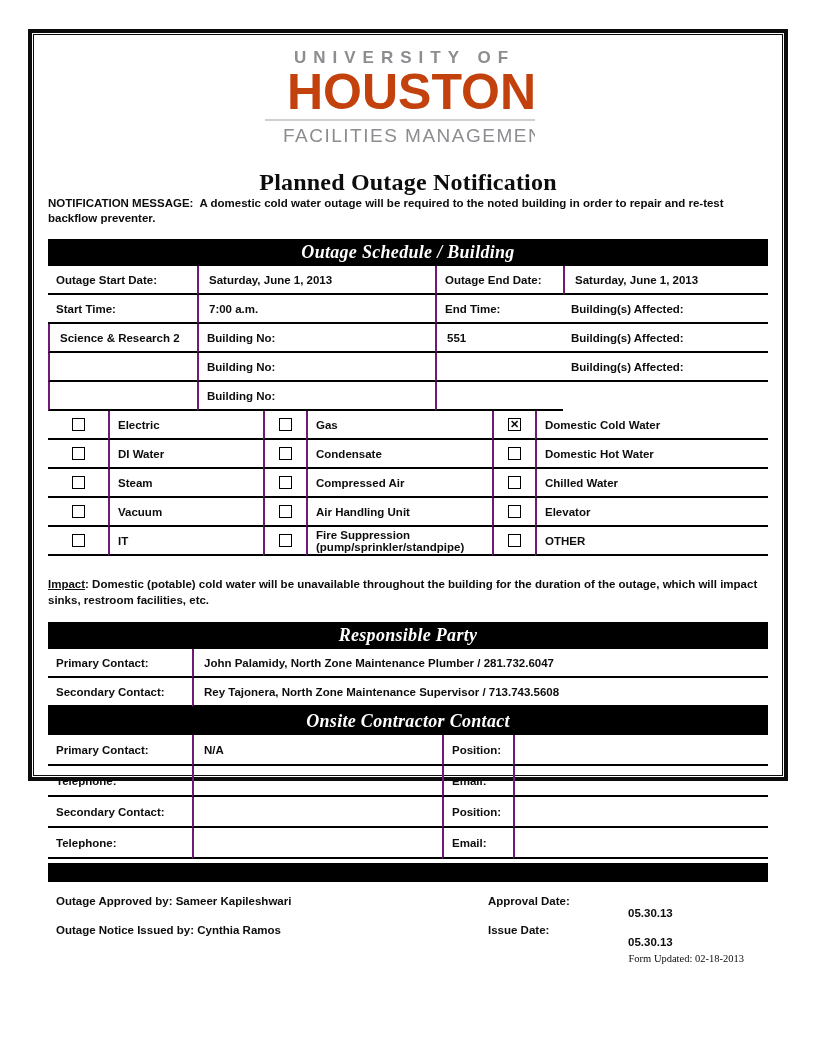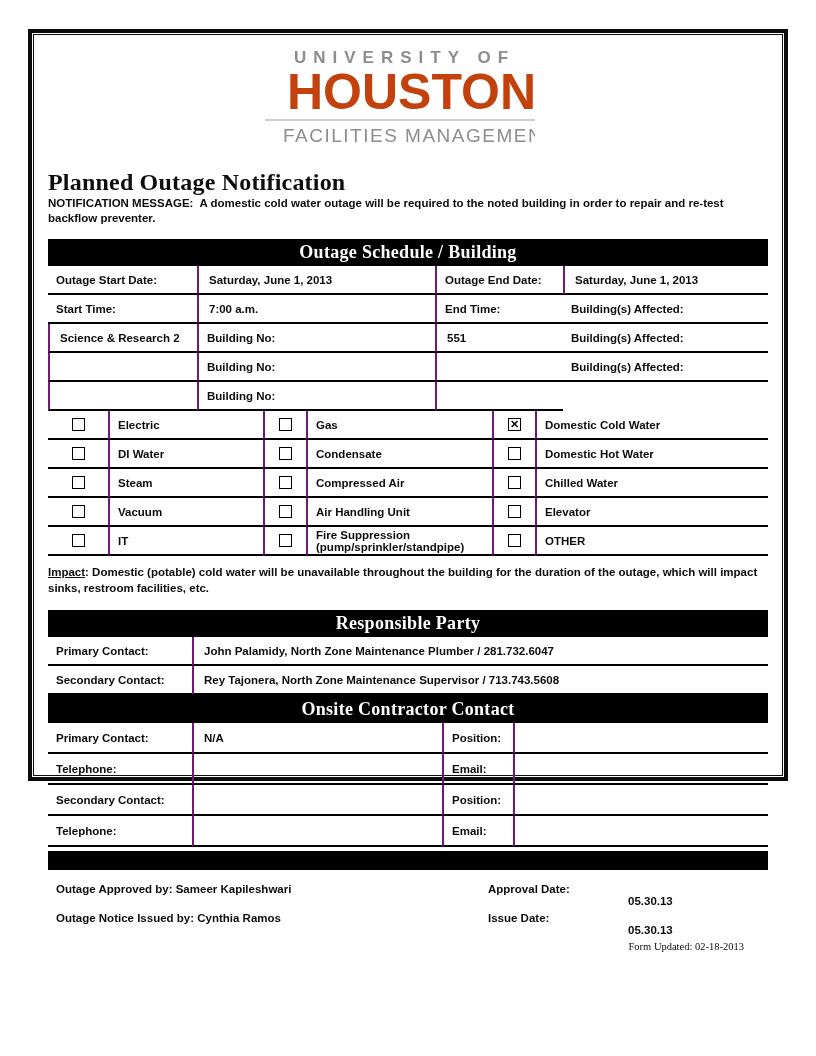--- a/index.html
+++ b/index.html
@@ -8,44 +8,44 @@
   .frame { position:absolute; left:28px; top:29px; width:760px; height:752px; border:4px solid #0c0c0c; }
   .frame-inner { position:absolute; left:1px; top:1px; right:1px; bottom:1px; border:1px solid #0c0c0c; padding:0 14px; }
 
   
   .logo { margin-top:13px; margin-left:217px; width:270px; overflow:hidden; }
   .logo-univ { font-size:17px; font-weight:bold; letter-spacing:7px; color:#8b8d90; white-space:nowrap; padding-left:29px; line-height:20px; }
   .logo-houston { font-size:50px; font-weight:bold; color:#c2410c; white-space:nowrap; line-height:48px; padding-left:22px; letter-spacing:0px; }
   .logo-rule { height:2px; background:#cfd0d2; margin-top:3px; }
   .logo-fm { font-size:19px; color:#8b8d90; letter-spacing:1.5px; white-space:nowrap; padding-left:18px; line-height:26px; margin-top:2px; }
 
-  .doc-title { margin-top:20px; font-family:"Liberation Serif", serif; font-weight:bold; font-size:24px; letter-spacing:0.2px; }
+  .doc-title { margin-top:20px; text-align:center; font-family:"Liberation Serif", serif; font-weight:bold; font-size:24px; letter-spacing:0.2px; }
 
   .notif { font-size:11.5px; font-weight:bold; line-height:15px; }
 
-  .bar { height:27px; background:#000; color:#fff; font-family:"Liberation Serif", serif; font-weight:bold; font-size:18px; display:flex; align-items:center; justify-content:center; letter-spacing:0.3px; }
+  .bar { height:27px; background:#000; color:#fff; font-family:"Liberation Serif", serif; font-weight:bold; font-size:18px; display:flex; align-items:center; justify-content:center; letter-spacing:0.3px;font-style:italic; }
   .bar-schedule { margin-top:13px; }
 
   .grid { display:grid; }
   .cell { height:29px; display:flex; align-items:center; border-bottom:2px solid #000; font-weight:bold; font-size:11.5px; overflow:hidden; }
   .vline { border-left:2px solid #701a75; }
   .lab { padding-left:8px; }
   .val { padding-left:10px; }
 
   .schedule-grid { grid-template-columns:149px 238px 128px auto; }
   .resp-grid { grid-template-columns:144px auto; }
   .contr-grid { grid-template-columns:144px 250px 71px auto; }
   .contr-grid .cell { height:31px; }
 
   .cb-grid { grid-template-columns:60px 155px 43px 186px 43px auto; }
   .cb-cell { justify-content:center; }
   .cb-box { width:13px; height:13px; border:1.6px solid #000; display:flex; align-items:center; justify-content:center; font-size:11px; font-weight:bold; line-height:11px; background:#fff; }
   .cb-label { line-height:12px; }
 
-  .impact { margin-top:8px; font-size:11.5px; font-weight:bold; line-height:16px; }
+  .impact { margin-top:20px; font-size:11.5px; font-weight:bold; line-height:16px; }
   .impact u { text-decoration:underline; }
 
   .bar-resp { margin-top:14px; }
   .bar-contr { margin-top:0px; height:28px; }
 
   .black-strip { margin-top:4px; height:19px; background:#000; }
 
   .foot-row { position:relative; height:16px; font-size:11.5px; font-weight:bold; }
   .foot-row.r1 { margin-top:13px; }
   .foot-row.r2 { margin-top:13px; }

